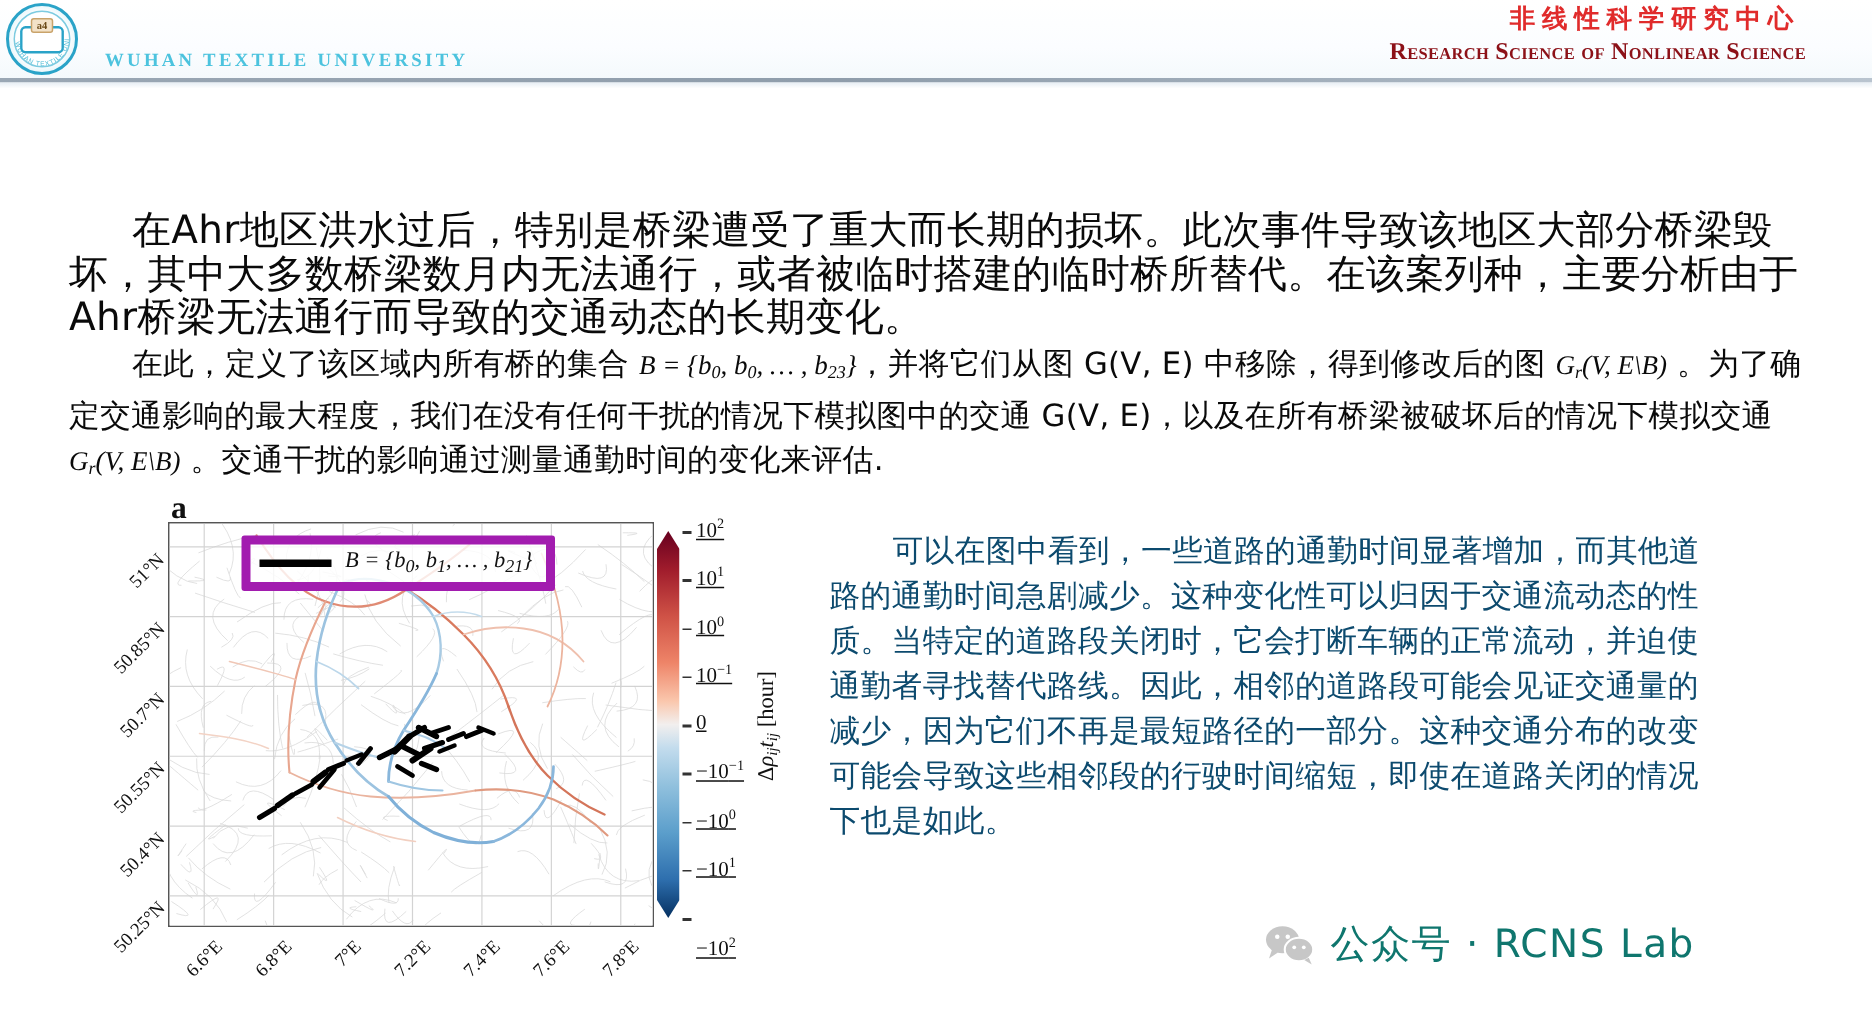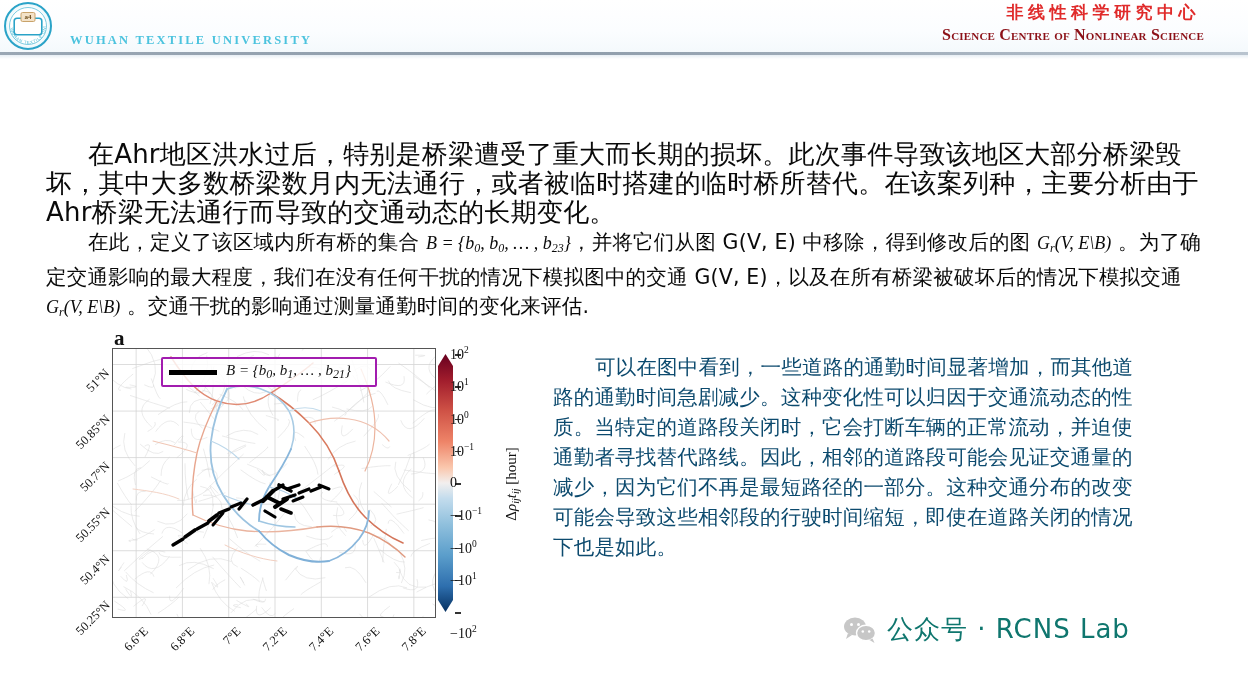--- a/index.html
+++ b/index.html
@@ -120,22 +120,22 @@
   #map-box {
     position:absolute; left:12px; top:22px; width:324px; height:270px;
     border:1.4px solid #555; background:#ffffff; overflow:hidden;
   }
   #map-svg { position:absolute; left:0; top:0; }
 
   
   #map-legend {
     position:absolute; left:48px; top:8px;
     background:rgba(255,255,255,.82);
-    border:2px solid #a21caf; border-radius:2px;
-    padding:3px 24px 3px 6px;
+    border:6px solid #a21caf; border-radius:2px;
+    padding:3px 9px 3px 6px;
     display:flex; align-items:center; gap:9px;
     white-space:nowrap;
   }
   #legend-swatch { width:48px; height:5px; background:#000; display:block; }
   #legend-text {
     font-family:"Liberation Serif","DejaVu Serif",serif;
     font-size:15px; font-style:italic; color:#111;
   }
 
   
@@ -152,22 +152,22 @@
 
   
   #cbar-wrap { position:absolute; left:338px; top:22px; width:112px; height:272px; }
   #cbar {
     position:absolute; left:0px; top:6px; width:15px; height:258px;
   }
   .cbar-tick {
     position:absolute; left:17px; width:6px; height:1.6px; background:#333;
   }
   .cbar-lab {
-    position:absolute; left:12px; font-family:"Liberation Serif","DejaVu Serif",serif;
-    font-size:14px; color:#111; white-space:nowrap; transform:translateY(-50%);
+    position:absolute; left:26px; font-family:"Liberation Serif","DejaVu Serif",serif;
+    font-size:14px; color:#111; white-space:nowrap; transform:translateY(-50%);text-decoration:underline;
   }
   .cbar-lab sup { font-size:9.5px; vertical-align:super; }
   #cbar-title {
     position:absolute; left:74px; top:50%; transform:translate(-50%,-50%) rotate(-90deg);
     font-family:"Liberation Serif","DejaVu Serif",serif;
     font-size:15px; color:#111; white-space:nowrap;
   }
   #cbar-title .it { font-style:italic; }
   #cbar-title .sb { font-size:10px; vertical-align:-3px; font-style:italic; }
 
@@ -199,21 +199,21 @@
           <textPath href="#sealarc" startOffset="4%">WUHAN TEXTILE UNIVERSITY</textPath>
         </text>
       </svg>
       <div class="book">
         <div class="badge">a4</div>
       </div>
     </div>
 
     <div id="uni-en">WUHAN TEXTILE UNIVERSITY</div>
     <div id="rcns-cn" class="cn">非线性科学研究中心</div>
-    <div id="rcns-en">Science Centre of Nonlinear Science</div>
+    <div id="rcns-en">Research Science of Nonlinear Science</div>
   </div>
   <div id="header-rule"></div>
   <div id="header-rule2"></div>
 
 
   <div id="para1" class="cn">在Ahr地区洪水过后，特别是桥梁遭受了重大而长期的损坏。此次事件导致该地区大部分桥梁毁坏，其中大多数桥梁数月内无法通行，或者被临时搭建的临时桥所替代。在该案列种，主要分析由于Ahr桥梁无法通行而导致的交通动态的长期变化。</div>
 
   <div id="para2" class="cn"><span>在此，定义了该区域内所有桥的集合 </span><span class="mathit"><span>B = {b</span><span class="sub">0</span><span>, b</span><span class="sub">0</span><span>, … , b</span><span class="sub">23</span><span>}</span></span><span>，并将它们从图 G(V, E) 中移除，得到修改后的图 </span><span class="mathit"><span>G</span><span class="sub">r</span><span>(V, E\B)</span></span><span> 。为了确定交通影响的最大程度，我们在没有任何干扰的情况下模拟图中的交通 G(V, E)，以及在所有桥梁被破坏后的情况下模拟交通</span><span class="mathit"><span>G</span><span class="sub">r</span><span>(V, E\B)</span></span><span> 。交通干扰的影响通过测量通勤时间的变化来评估.</span></div>
 
   <div id="para3" class="cn">可以在图中看到，一些道路的通勤时间显著增加，而其他道路的通勤时间急剧减少。这种变化性可以归因于交通流动态的性质。当特定的道路段关闭时，它会打断车辆的正常流动，并迫使通勤者寻找替代路线。因此，相邻的道路段可能会见证交通量的减少，因为它们不再是最短路径的一部分。这种交通分布的改变可能会导致这些相邻段的行驶时间缩短，即使在道路关闭的情况下也是如此。</div>

